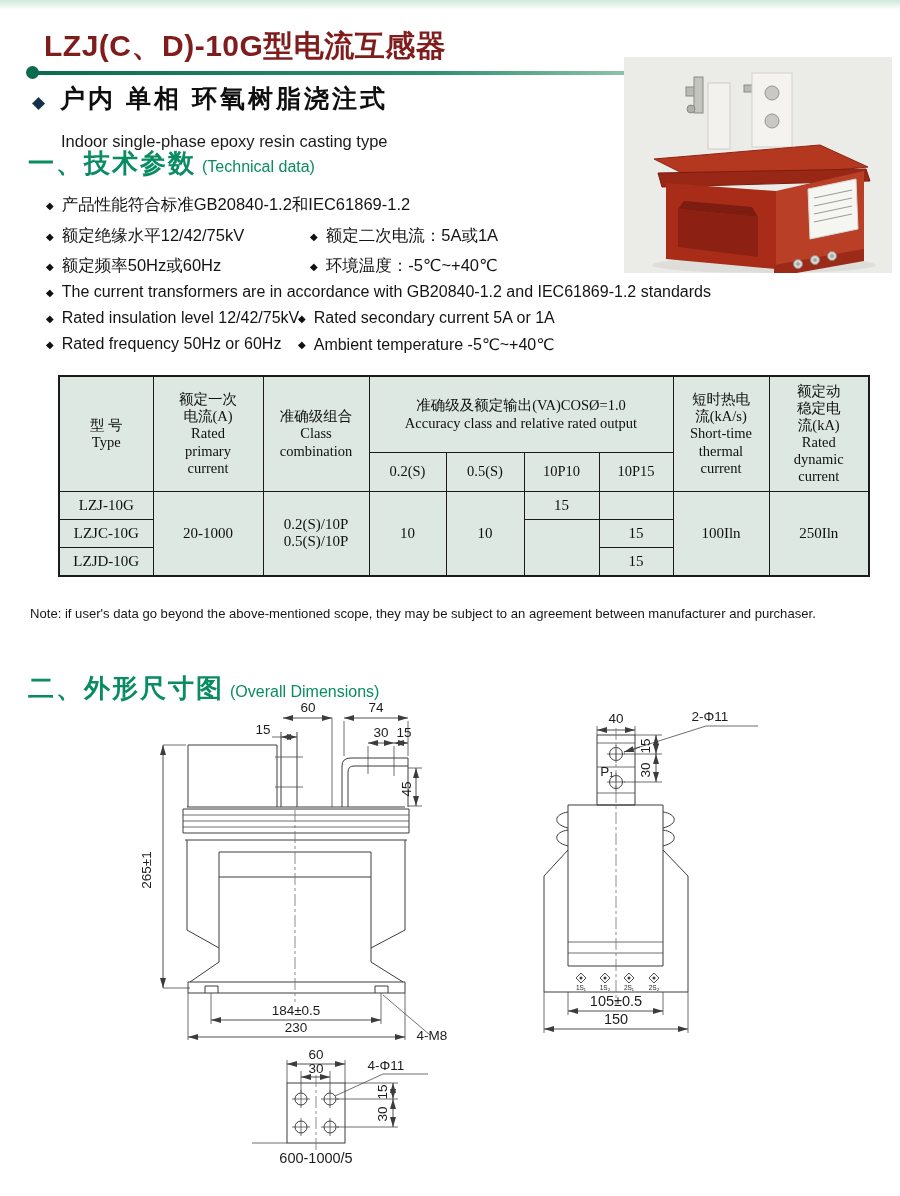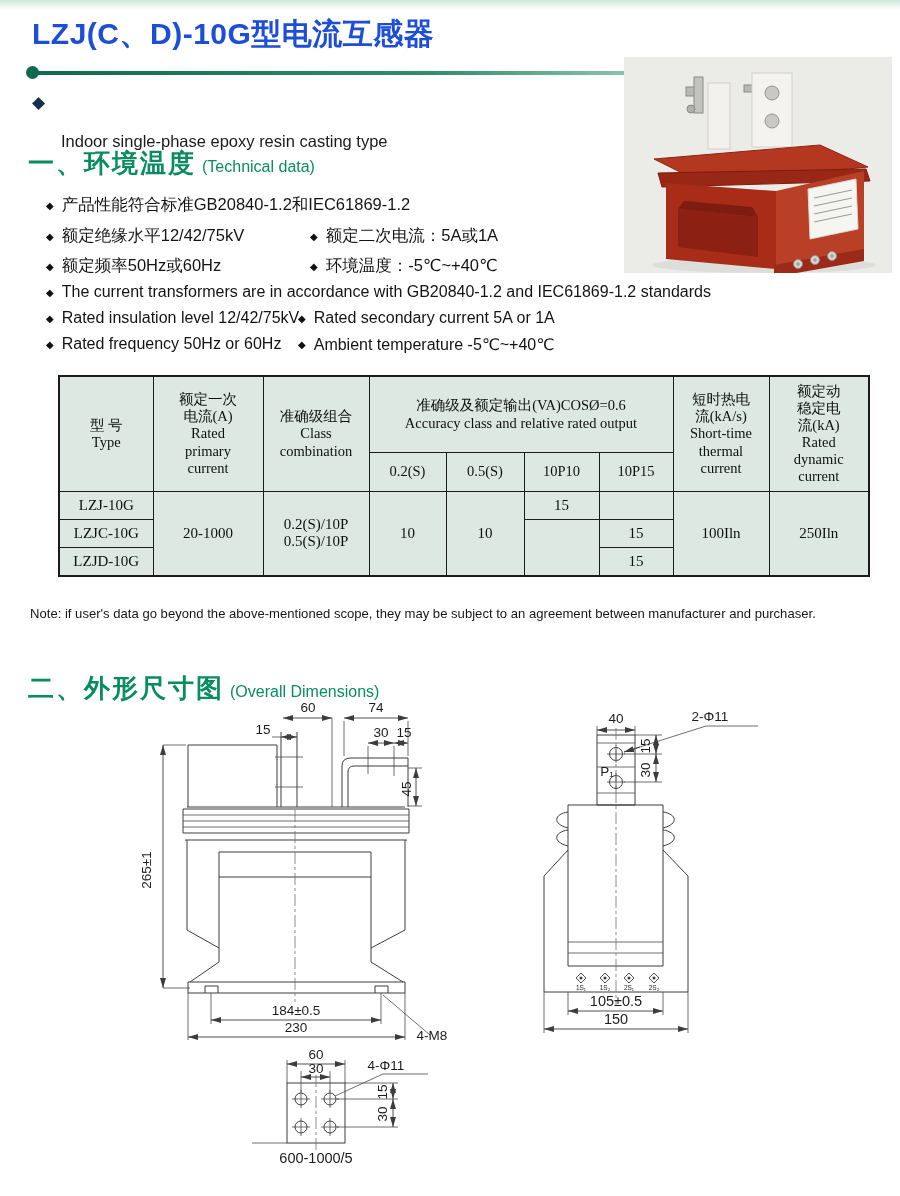--- a/index.html
+++ b/index.html
@@ -1,22 +1,22 @@
 <!DOCTYPE html>
 <html><head>
 <meta charset="utf-8">
 <style>
   html,body { margin:0; padding:0; background:#ffffff; }
   .page { position:relative; width:900px; height:1196px; background:#ffffff; overflow:hidden;
           font-family:"Liberation Sans","DejaVu Sans",sans-serif; color:#141414; }
   .topband { position:absolute; left:0; top:0; width:100%; height:10px;
              background:linear-gradient(180deg,#cfe9dc 0%,rgba(255,255,255,0) 100%); }
 
-  .title-zh { position:absolute; left:28px; top:10px; margin:4px; font-size:30px; font-weight:bold;
-              color:#1d4ed8; letter-spacing:0.5px; }
+  .title-zh { position:absolute; left:28px; top:10px; margin:16px; font-size:30px; font-weight:bold;
+              color:#7f1d1d; letter-spacing:0.5px; }
   .title-en { position:absolute; left:29px; top:47px; font-size:17px; color:#1c1c1c; }
   .rule { position:absolute; left:30px; top:71px; width:732px; height:4px; border-radius:2px;
           background:linear-gradient(90deg,#0c6b4e 0%,#2f8f6c 55%,#cfe7db 100%); }
   .rule-dot { position:absolute; left:26px; top:66px; width:13px; height:13px; border-radius:50%; background:#0c6b4e; }
 
   .intro-diamond { position:absolute; left:32px; top:92px; font-size:17px; color:#16324a; }
   .intro-zh { position:absolute; left:60px; top:82px; font-size:25px; font-weight:bold; color:#0f0f0f; letter-spacing:3px; }
   .intro-en { position:absolute; left:61px; top:132px; font-size:16.5px; color:#1a1a1a; }
 
   .sec { position:absolute; color:#0a8c63; white-space:nowrap; }
@@ -57,24 +57,25 @@
 <body>
 
 <div class="page">
   <div class="topband"></div>
 
   <h1 class="title-zh">LZJ(C、D)-10G型电流互感器</h1>
   <div class="rule"></div>
   <div class="rule-dot"></div>
 
   <span class="intro-diamond">◆</span>
+  <div class="intro-zh">户内 单相 环氧树脂浇注式</div>
   <div class="intro-en">Indoor single-phase epoxy resin casting type</div>
 
   <div class="sec" id="sec1" style="left:28px; top:146px;">
-    <span class="zh">一、环境温度</span><span class="en">(Technical data)</span>
+    <span class="zh">一、技术参数</span><span class="en">(Technical data)</span>
   </div>
 
   <svg class="photo" viewBox="0 0 268 216">
     <rect x="0" y="0" width="268" height="216" fill="#ebebe8"></rect>
     <g>
       <ellipse cx="140" cy="208" rx="112" ry="8" fill="#000000" opacity="0.06"></ellipse>
 
       <rect x="62" y="30" width="16" height="9" fill="#b9b9b4" stroke="#8b8b86"></rect>
       <rect x="70" y="20" width="9" height="36" fill="#c4c4bf" stroke="#8b8b86"></rect>
       <circle cx="67" cy="52" r="4" fill="#b0b0ab" stroke="#8b8b86"></circle>
@@ -171,21 +172,21 @@
         <th rowspan="2">型  号
 Type</th>
         <th rowspan="2">额定一次
 电流(A)
 Rated
 primary
 current</th>
         <th rowspan="2">准确级组合
 Class
 combination</th>
-        <th colspan="4" class="acc">准确级及额定输出(VA)COSØ=0.6
+        <th colspan="4" class="acc">准确级及额定输出(VA)COSØ=1.0
 Accuracy class and relative rated output</th>
         <th rowspan="2">短时热电
 流(kA/s)
 Short-time
 thermal
 current</th>
         <th rowspan="2">额定动
 稳定电
 流(kA)
 Rated

